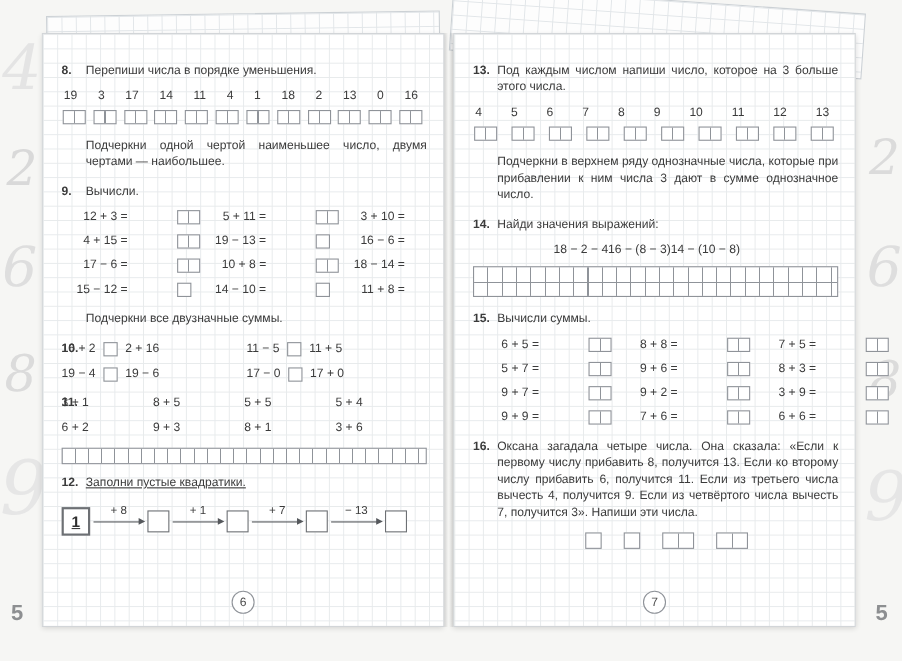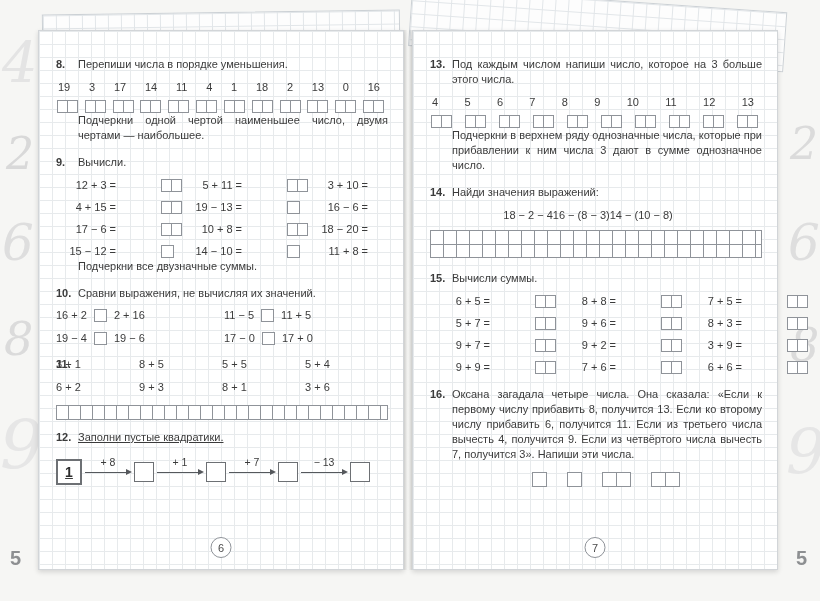--- a/index.html
+++ b/index.html
@@ -20,21 +20,21 @@
     border:1px solid #d2d5d8; box-shadow:0 2px 5px rgba(0,0,0,.14);
     padding:26px 15px 0 17px; }
   .pl { left:38px; }
   .pr { left:412px; }
   .spine { position:absolute; left:404px; top:30px; width:8px; height:540px; z-index:2;
     background:linear-gradient(90deg, rgba(0,0,0,.10), rgba(0,0,0,0) 45%, rgba(0,0,0,0) 55%, rgba(0,0,0,.10)); }
 
   .ex { position:relative; padding-left:22px; font-size:11px; line-height:15px; }
   .num { position:absolute; left:0; top:0; font-weight:bold; }
   .title { text-align:justify; }
-  .note { text-align:justify; margin-top:0; }
+  .note { text-align:justify; margin-top:12px; }
   .flush { margin-left:-22px; }
 
   .numrow { display:flex; justify-content:space-between; margin-top:8px; padding:0 8px 0 2px; }
   .boxrow { display:flex; justify-content:space-between; margin-top:5px; padding:0 4px 0 1px; }
 
   .bx2 { width:21px; height:13px; border:1px solid #8f9399; background-color:#fff; flex:none;
     background-image:linear-gradient(90deg, transparent 9px, #8f9399 9px, #8f9399 10px, transparent 10px); }
   .bx1 { width:13px; height:13px; border:1px solid #8f9399; background:#fff; flex:none; }
 
   .eqgrid { display:grid; grid-template-columns:1fr 1fr 1fr; row-gap:6px; margin-top:7px; }
@@ -164,41 +164,41 @@
           </div>
         <div class="eq">
             <span class="et">17 − 6 =</span>
             <span class="bx2"></span>
           </div>
         <div class="eq">
             <span class="et">10 + 8 =</span>
             <span class="bx2"></span>
           </div>
         <div class="eq">
-            <span class="et">18 − 20 =</span>
+            <span class="et">18 − 14 =</span>
             <span class="bx1"></span>
           </div>
         <div class="eq">
             <span class="et">15 − 12 =</span>
             <span class="bx1"></span>
           </div>
         <div class="eq">
             <span class="et">14 − 10 =</span>
             <span class="bx1"></span>
           </div>
         <div class="eq">
             <span class="et">11 + 8 =</span>
             <span class="bx2"></span>
           </div>
       </div>
       <p class="note">Подчеркни все двузначные суммы.</p>
     </section>
 
     <section class="ex mt12">
-      <p class="title"><b class="num">10.</b><span>Сравни выражения, не вычисляя их значений.</span></p>
+      <p class="title"><b class="num">10.</b></p>
       <div class="cmpgrid flush">
         <div class="cmp">
             <span>16 + 2</span>
             <span class="bx1"></span>
             <span>2 + 16</span>
           </div>
         <div class="cmp">
             <span>11 − 5</span>
             <span class="bx1"></span>
             <span>11 + 5</span>

